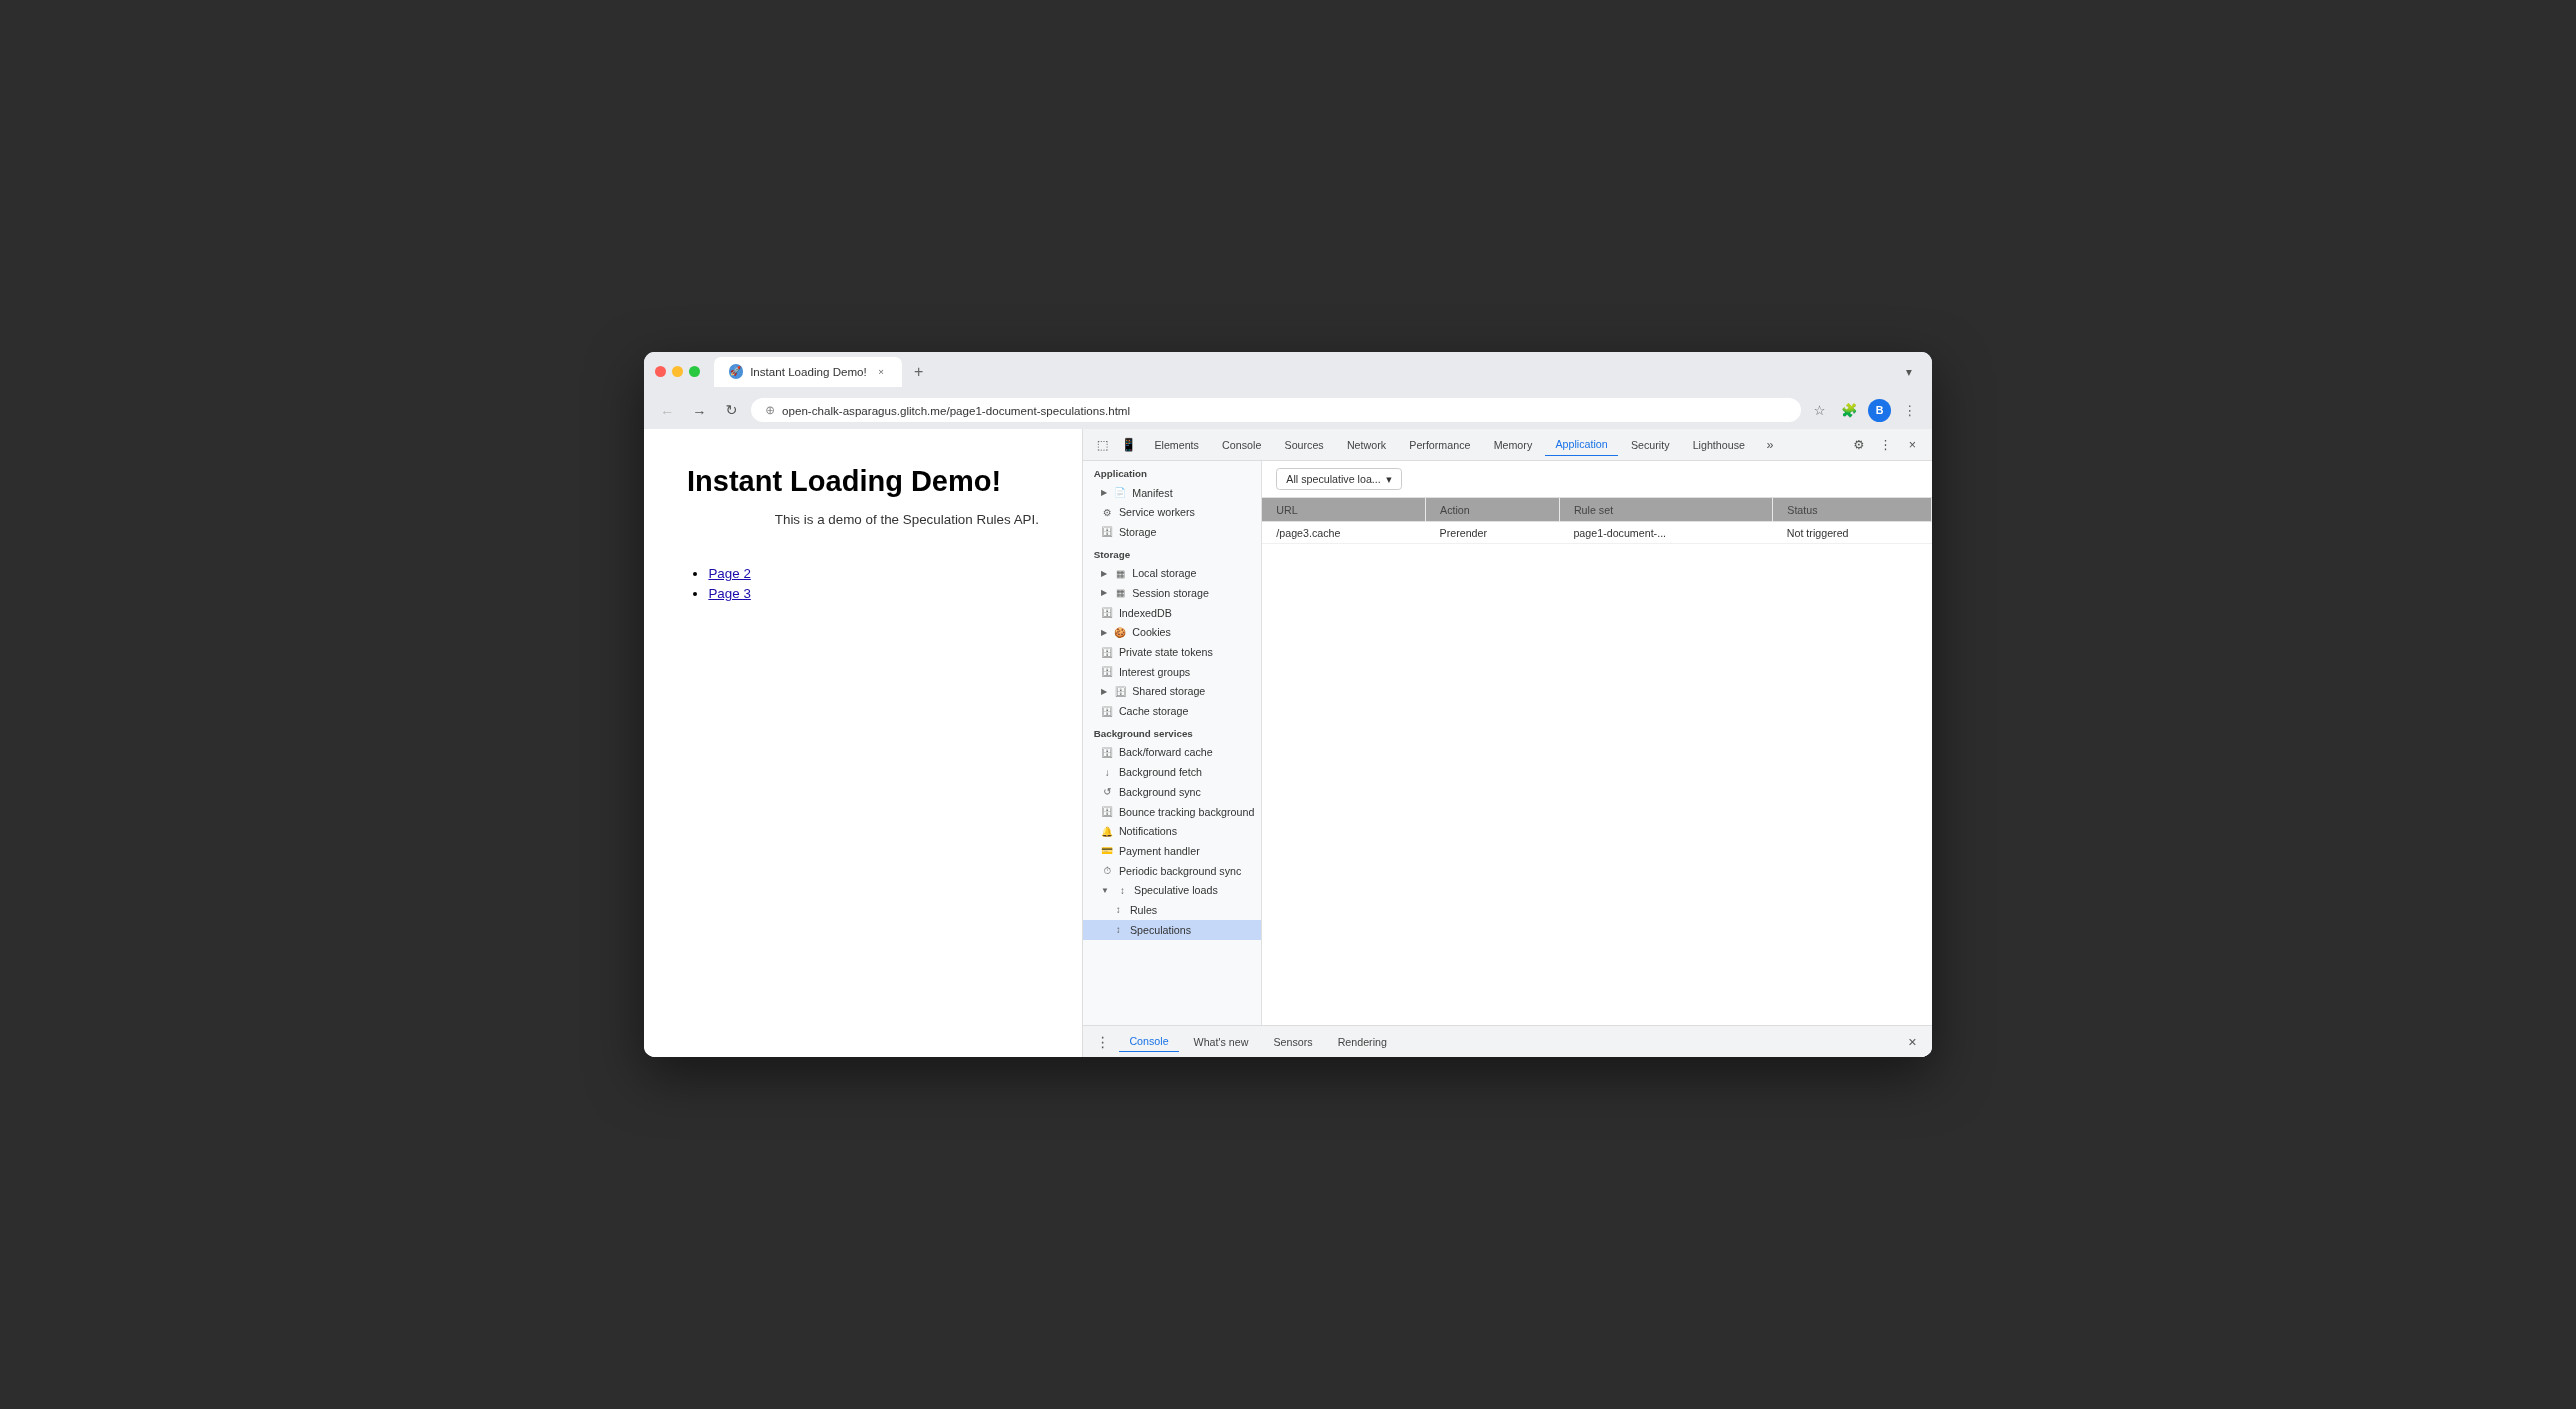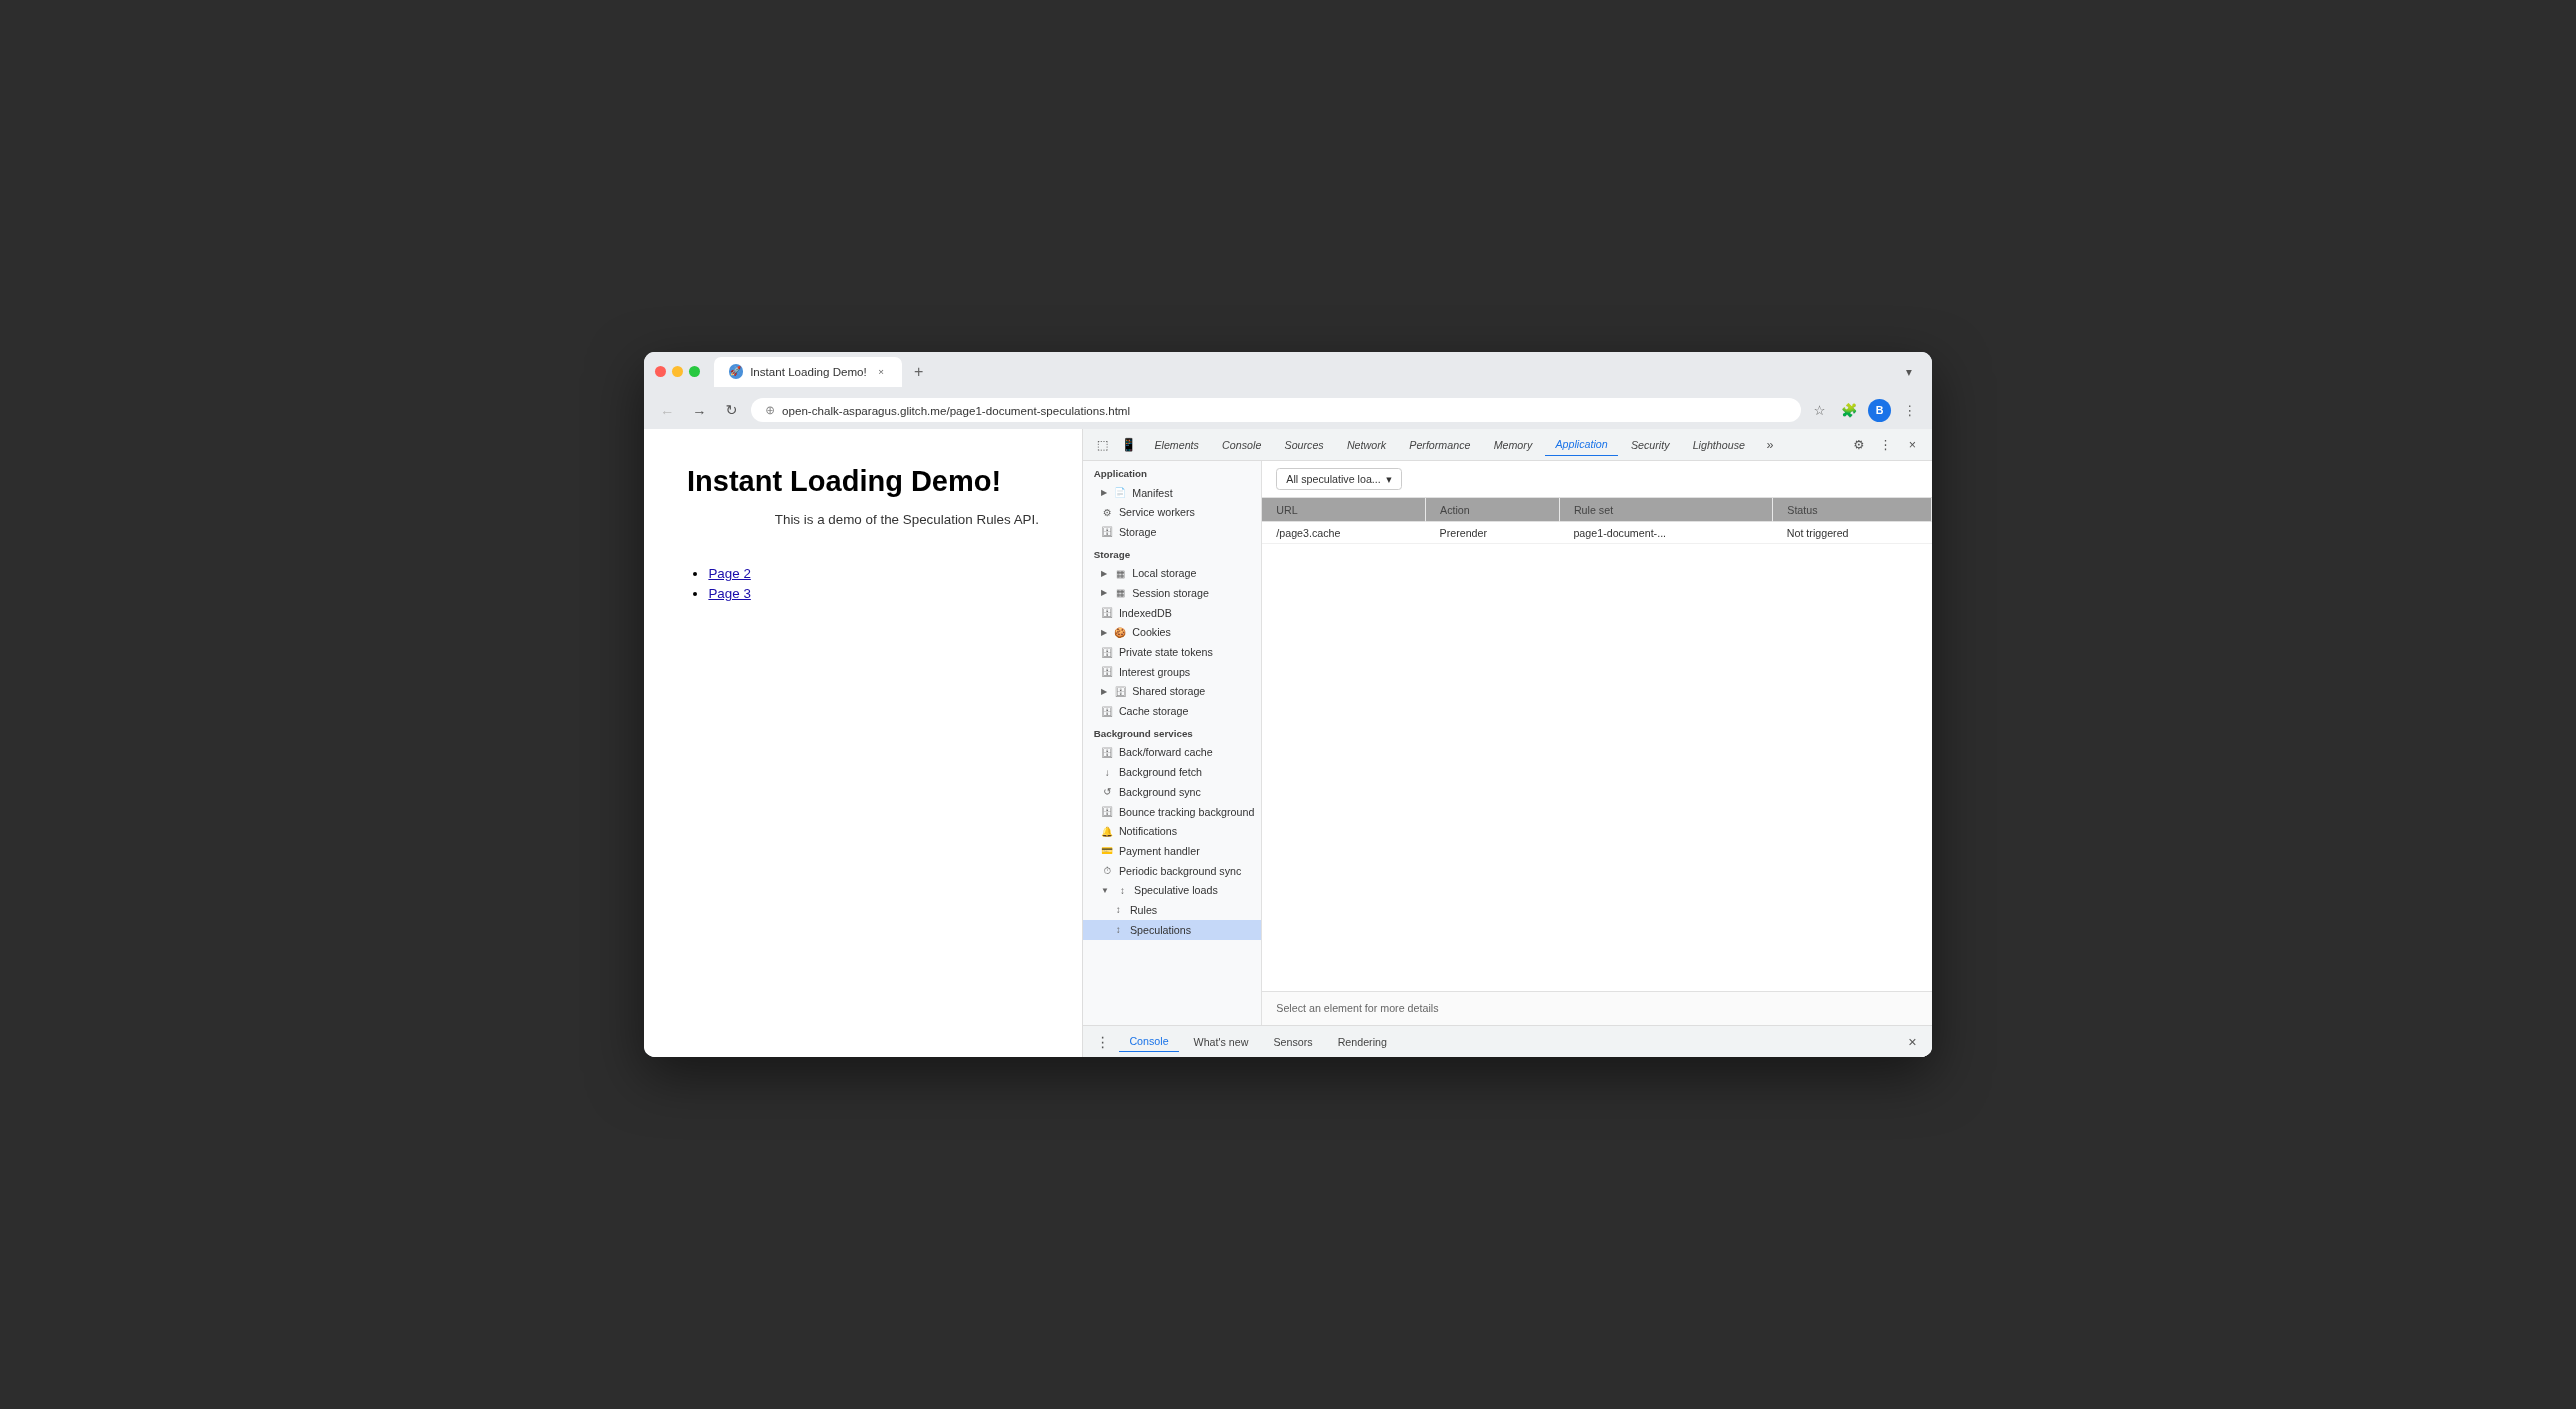--- a/index.html
+++ b/index.html
@@ -221,21 +221,20 @@
       gap: 1.8px;
       flex-shrink: 0;
     }
     .dt-tab {
       padding: 5.4px 10.7px;
       font-size: 10.7px;
       color: #444;
       cursor: pointer;
       border-radius: 3.6px;
       white-space: nowrap;
-      font-style: italic;
     }
     .dt-tab.active {
       color: #1a73e8;
       border-bottom: 1.8px solid #1a73e8;
       border-radius: 0;
       background: transparent;
     }
     .dt-spacer { flex: 1; }
     .dt-icon-btn {
       width: 25px;
@@ -599,23 +598,20 @@
               <tbody>
                 <tr>
                   <td>/page3.cache</td>
                   <td>Prerender</td>
                   <td>page1-document-...</td>
                   <td>Not triggered</td>
                 </tr>
               </tbody>
             </table>
           </div>
-          <div class="details-panel">
-            <span>Select an element for more details</span>
-          </div>
         </div>
       </div>
 
       <div class="bottom-bar">
         <div class="bottom-dots">⋮</div>
         <div class="bottom-tab active">Console</div>
         <div class="bottom-tab">What's new</div>
         <div class="bottom-tab">Sensors</div>
         <div class="bottom-tab">Rendering</div>
         <div class="bottom-close">×</div>

